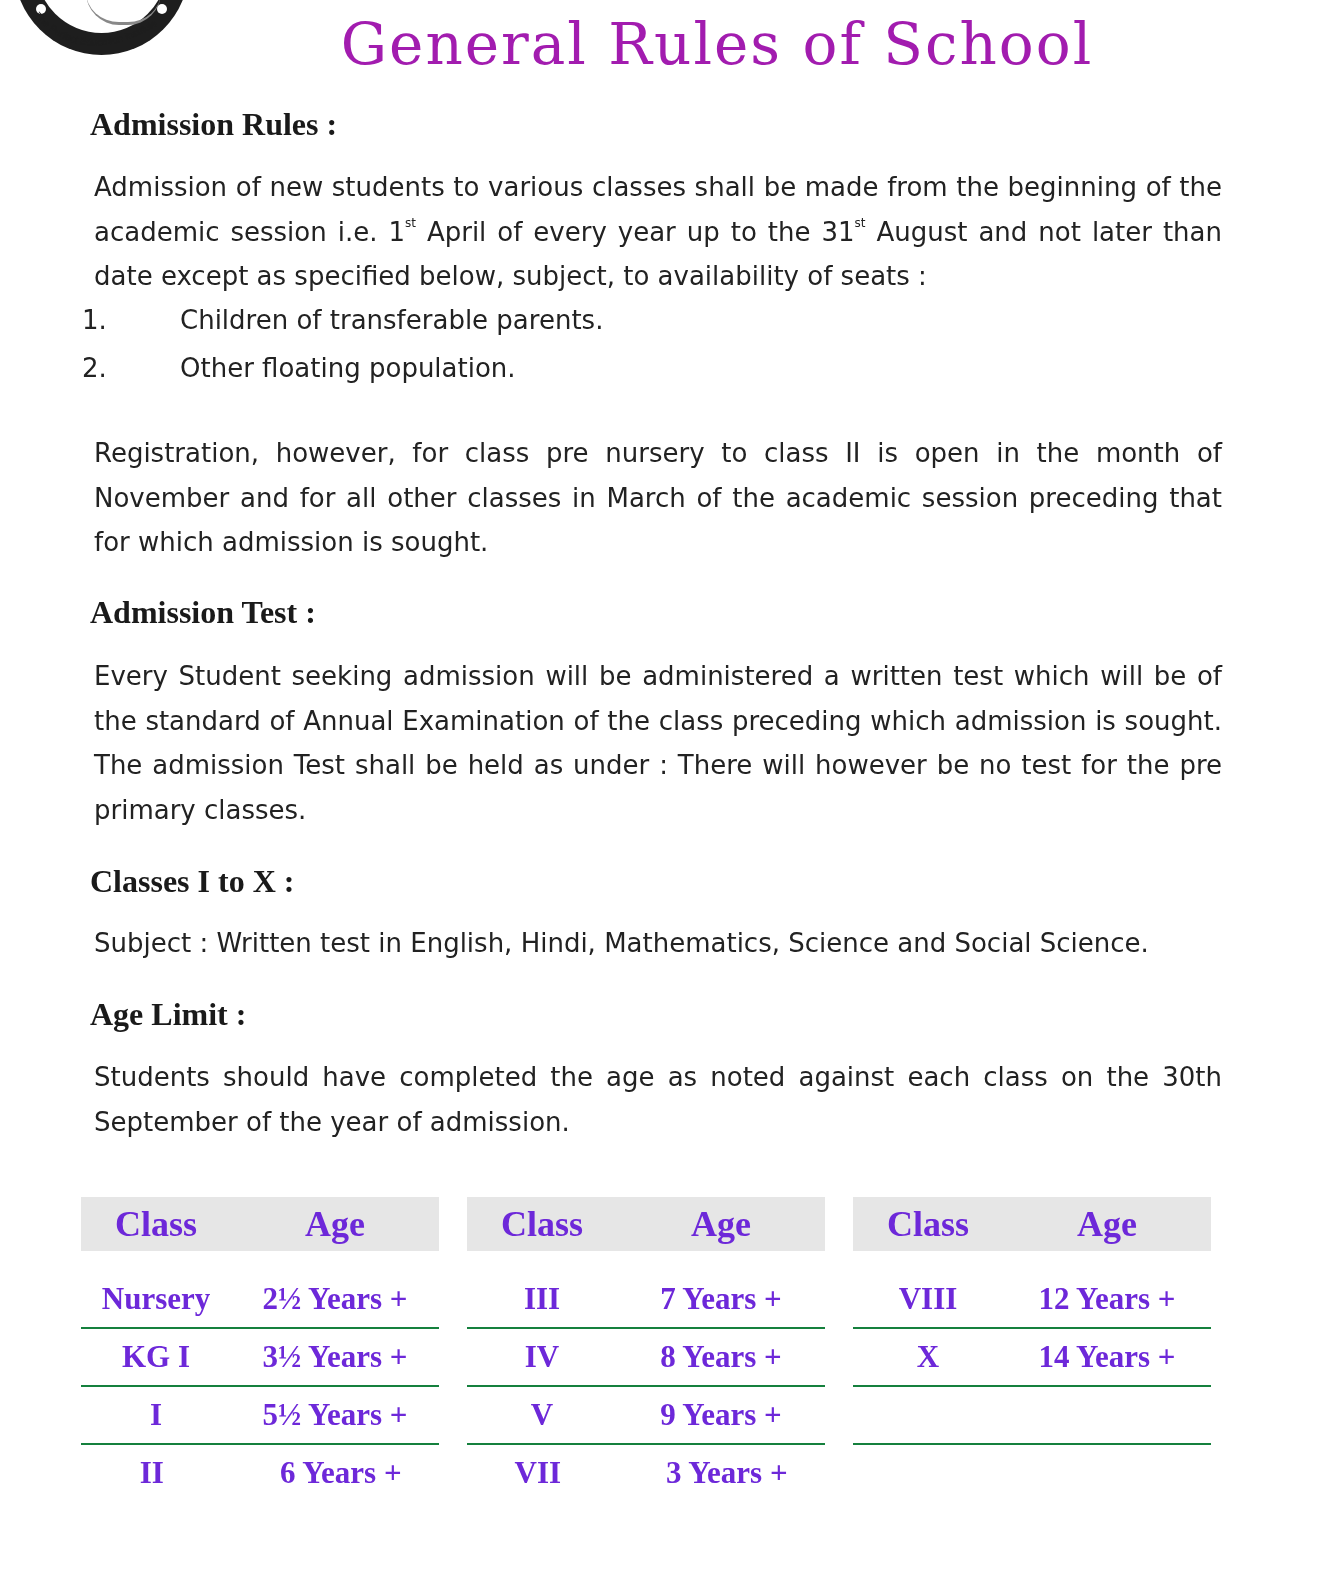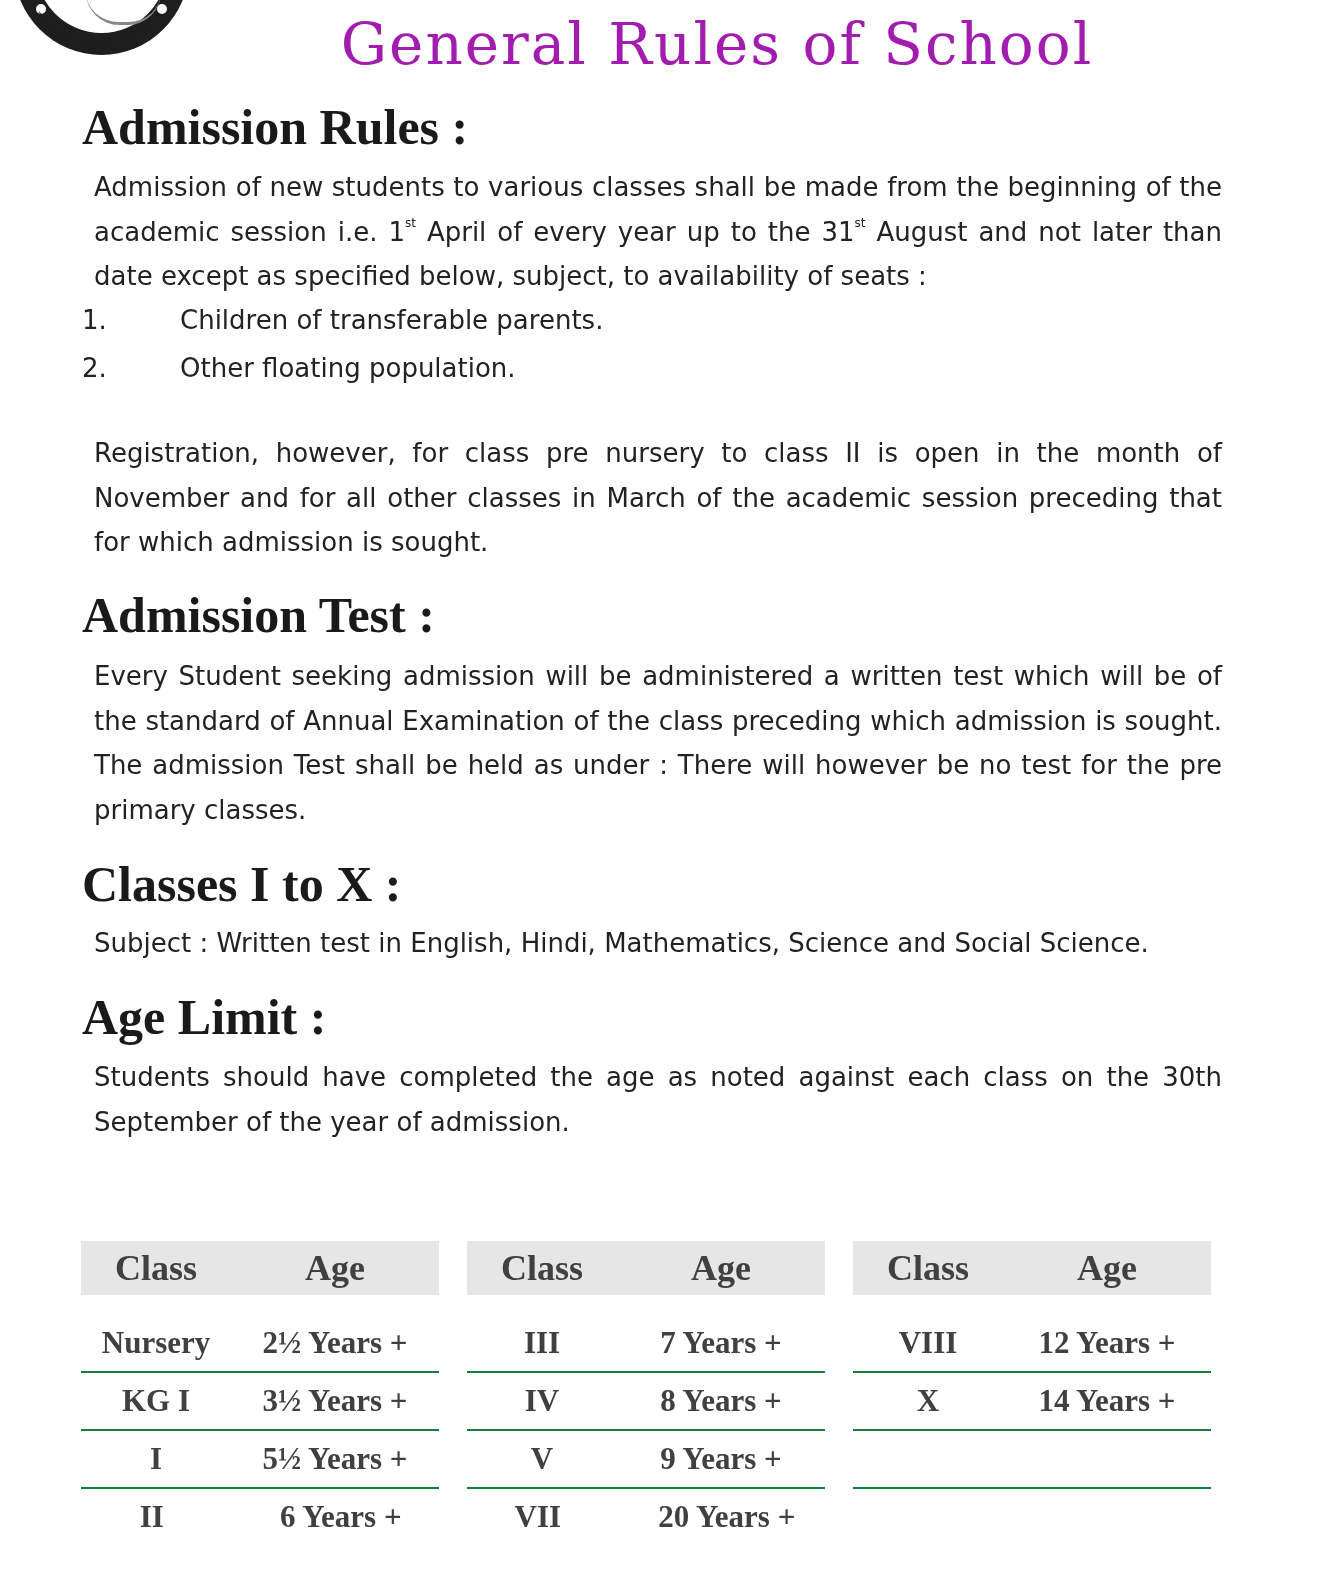--- a/index.html
+++ b/index.html
@@ -30,36 +30,36 @@
   .logo-text svg { width: 160px; height: 60px; }
 
   .title {
     position: absolute; left: 16px; width: 1342px; top: 10px; text-align: center;
     font-family: "DejaVu Serif", serif; font-size: 58px; color: #a21caf;
     letter-spacing: 2px; font-weight: normal; padding-left: 60px; box-sizing: border-box;
   }
 
   .content { position: absolute; left: 82px; width: 1128px; top: 0; }
   h2 {
-    position: absolute; margin: 0; left: 0;
-    font-family: "Liberation Serif", serif; font-weight: bold; font-size: 50px; color: #1a1a1a;
+    position: absolute; margin: 8px; left: 0;
+    font-family: "Liberation Serif", serif; font-weight: bold; font-size: 32px; color: #1a1a1a;
   }
   .para {
     position: absolute; left: 0; width: 1128px; margin: 12px;
     font-family: "DejaVu Sans", sans-serif; font-size: 26px; line-height: 44.5px;
     text-align: justify; color: #222;
   }
   .para sup { font-size: 12px; vertical-align: 14px; line-height: 0; }
   .list { position: absolute; left: 0; width: 1128px; margin: 0; padding: 0; list-style: none;
           font-family: "DejaVu Sans", sans-serif; font-size: 26px; color: #222; }
   .list li { height: 48px; line-height: 48px; display: flex; }
   .list .num { width: 98px; }
 
   .tables { position: absolute; left: 81px; top: 1197px; width: 1130px; display: flex; justify-content: space-between; }
-  .age-table { width: 358px; font-family: "Liberation Serif", serif; font-weight: bold; color: #404040; margin-top: 44px; }
+  .age-table { width: 358px; font-family: "Liberation Serif", serif; font-weight: bold; color: #6d28d9; }
   .age-table .head {
     height: 54px; background: #e6e6e6; display: flex; align-items: center; font-size: 36px;
   }
   .age-table .head span, .age-table .row span { text-align: center; }
   .age-table .c1 { width: 150px; }
   .age-table .c2 { width: 208px; }
   .age-table .spacer { height: 20px; }
   .age-table .row {
     height: 56px; display: flex; align-items: center; font-size: 31px;
     border-bottom: 2px solid #15803d;
@@ -155,21 +155,21 @@
     <div class="row">
         <span class="c1">IV</span>
         <span class="c2">8 Years +</span>
       </div>
     <div class="row">
         <span class="c1">V</span>
         <span class="c2">9 Years +</span>
       </div>
     <div class="row last">
         <span class="c1">VII</span>
-        <span class="c2">20 Years +</span>
+        <span class="c2">3 Years +</span>
       </div>
   </div>
 
   <div class="age-table">
     <div class="head">
       <span class="c1">Class</span>
       <span class="c2">Age</span>
     </div>
     <div class="spacer"></div>
     <div class="row">

